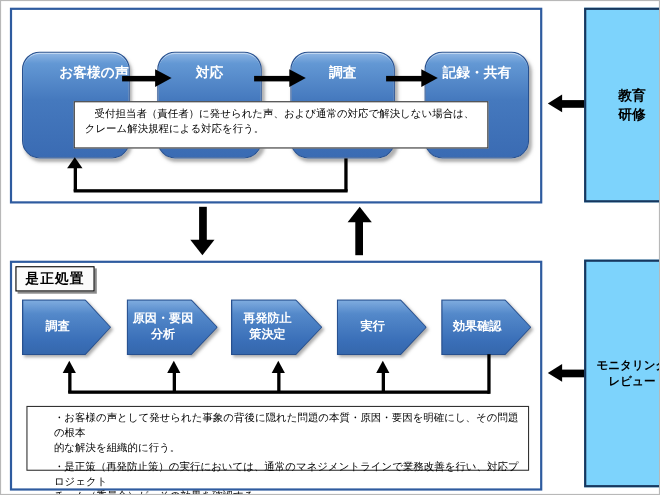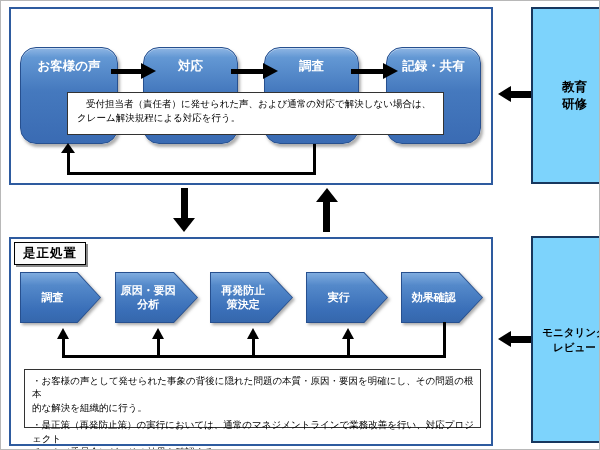--- a/index.html
+++ b/index.html
@@ -27,21 +27,21 @@
   .harrow { position:absolute; top:62px; width:45px; height:16px; z-index:2; }
   .harrow .stem { position:absolute; left:0; right:12px; top:50%; height:5px; margin-top:-2.5px; background:#000; }
   .harrow .head { position:absolute; right:0; top:0; width:0; height:0;
     border-top:8px solid transparent; border-bottom:8px solid transparent; border-left:15px solid #000; }
 
   
   .note { position:absolute; background:#fff; border:1px solid #333; z-index:4;
     font-size:9.5px; color:#000; line-height:1.5; }
   .note-top { left:66px; top:91px; width:377px; height:43px; padding:4px 6px 0 9px; }
   .note-top .indent { text-indent:9px; }
-  .note-bottom { left:23px; top:368px; width:457px; height:59px; padding:4px 6px 0 7px; line-height:1.42; }
+  .note-bottom { left:23px; top:368px; width:457px; height:59px; padding:4px 6px 0 24px; line-height:1.42; }
   .note-bottom .gap { margin-top:4px; }
 
   
   .hline, .vline { position:absolute; background:#000; z-index:2; }
 
   
   .tri-up { position:absolute; width:0; height:0; z-index:2;
     border-left:7px solid transparent; border-right:7px solid transparent; border-bottom:10px solid #000; }
   .tri-up.small { border-left-width:6px; border-right-width:6px; border-bottom-width:11px; }
 
@@ -74,21 +74,21 @@
     align-items:center; justify-content:center; color:#fff; font-weight:bold; font-size:11px;
     line-height:1.25; text-align:center; white-space:pre-line; }
 </style>
 </head>
 <body>
 
 <div id="stage">
 
   <div class="section section-top"></div>
 
-  <div class="rbox" style="left:19px;  width:98px;">お客様の声</div>
+  <div class="rbox" style="left:19px;  width:98px;text-align:right;">お客様の声</div>
   <div class="rbox" style="left:142px; width:95px;">対応</div>
   <div class="rbox" style="left:263px; width:95px;">調査</div>
   <div class="rbox" style="left:385px; width:95px;">記録・共有</div>
 
   <div class="harrow" style="left:110px;">
       <span class="stem"></span>
       <span class="head"></span>
     </div>
   <div class="harrow" style="left:230px; width:47px;">
       <span class="stem"></span>

